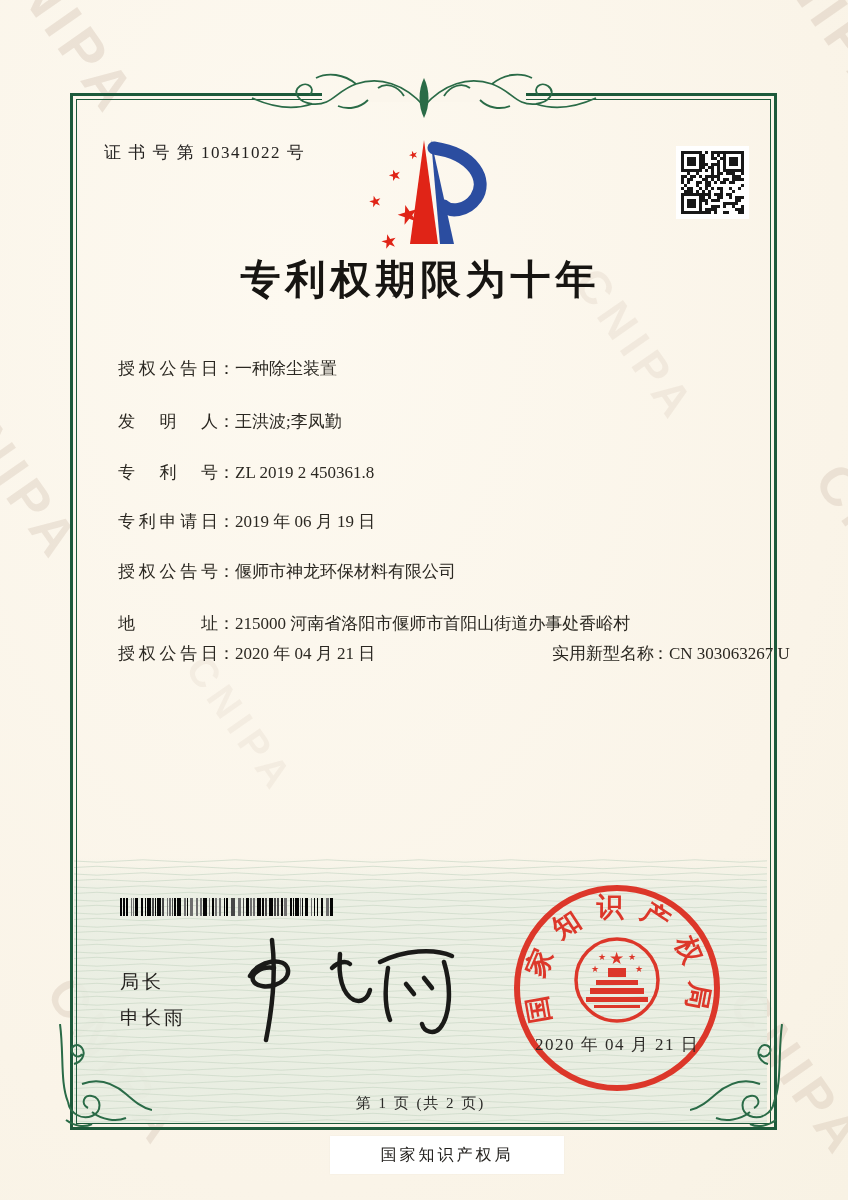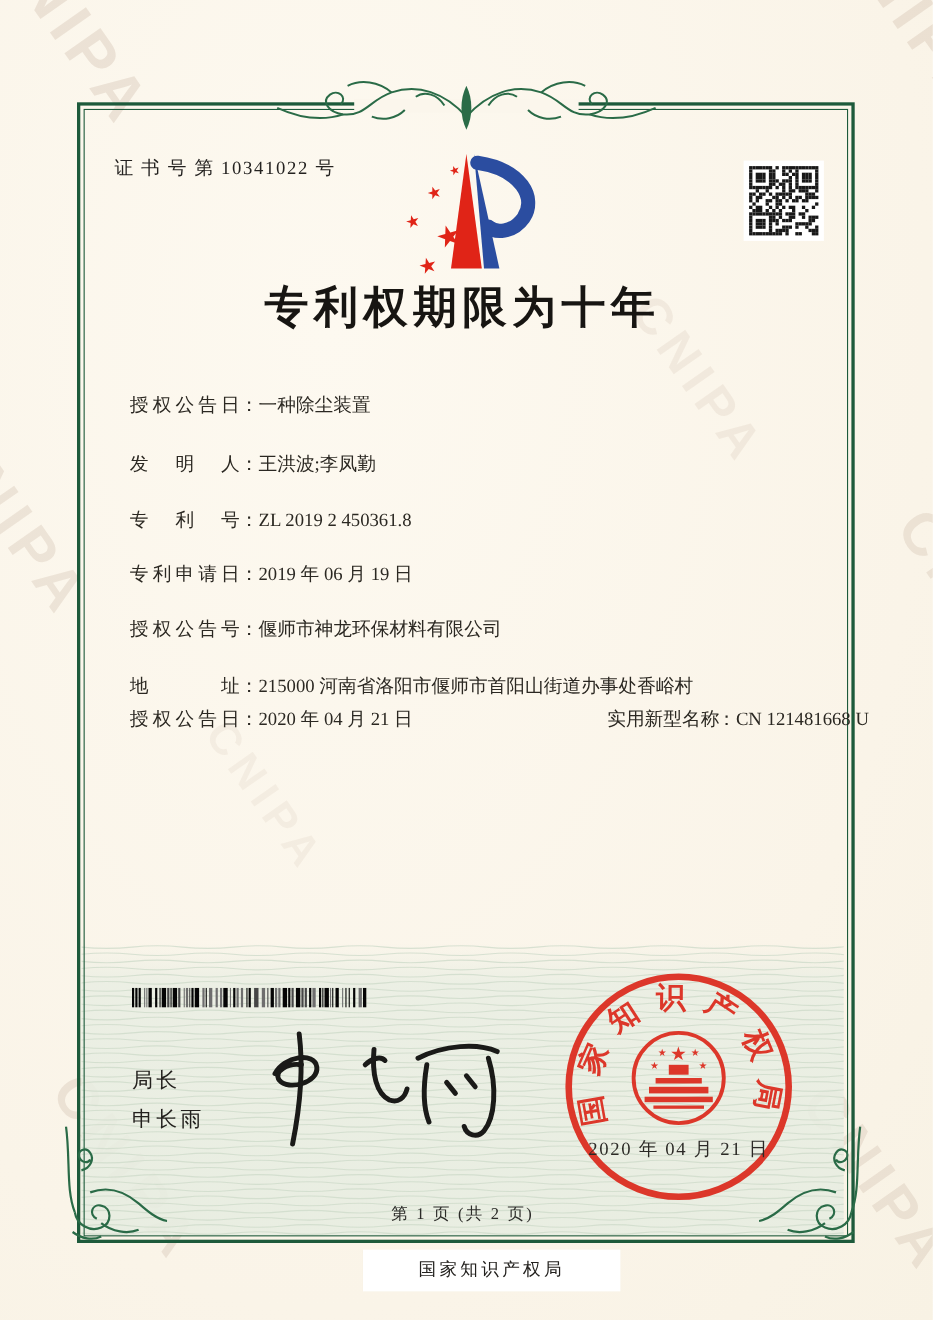--- a/index.html
+++ b/index.html
@@ -650,21 +650,21 @@
 <div class="f-row" style="top:560px;">
   <span class="f-label">授权公告号</span><span>：</span><span class="f-value">偃师市神龙环保材料有限公司</span>
 </div>
 <div class="f-row" style="top:612px;">
   <span class="f-label">地址</span><span>：</span><span class="f-value">215000 河南省洛阳市偃师市首阳山街道办事处香峪村</span>
 </div>
 
 <div class="f-row" style="top:642px;">
   <span class="f-label">授权公告日</span><span>：</span><span class="f-value">2020 年 04 月 21 日</span>
   <span class="grant2">
-    <span class="f-label">实用新型名称</span><span>：</span><span class="f-value">CN 121481668 U</span>
+    <span class="f-label">实用新型名称</span><span>：</span><span class="f-value">CN 303063267 U</span>
   </span>
 </div>
 
 <div class="paras">
 </div>
 
 <div id="barcode">
     <i style="width:2px;background:rgb(5,5,5)"></i>
     <i style="width:1px"></i>
     <i style="width:2px;background:rgb(5,5,5)"></i>

